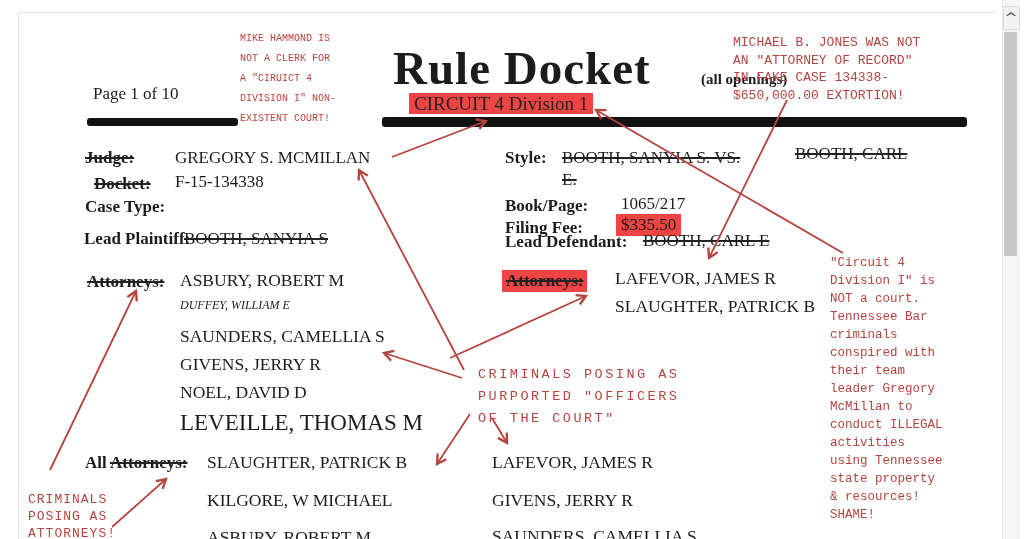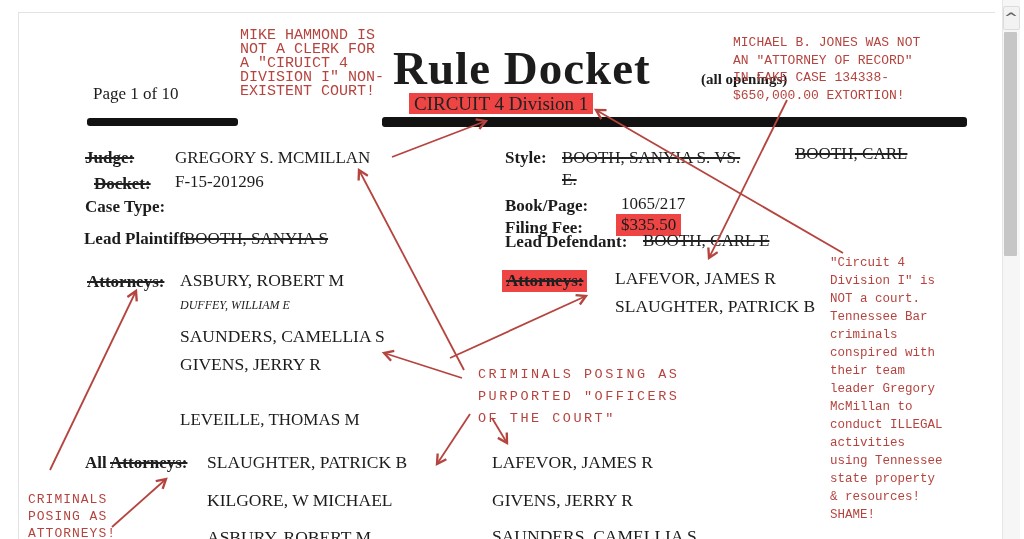--- a/index.html
+++ b/index.html
@@ -24,21 +24,21 @@
 </head>
 <body>
 
 <div id="screen">
 
   <div class="abs frameline" style="left:18px;top:12px;width:1px;height:527px;"></div>
   <div class="abs frameline" style="left:18px;top:12px;width:977px;height:1px;"></div>
 
   <div class="abs serif fs17" style="left:93px;top:83px;">Page 1 of 10</div>
 
-  <div class="abs anno" style="left:240px;top:29px;width:180px;font-size:15px;line-height:14px;">MIKE HAMMOND IS
+  <div class="abs anno" style="left:240px;top:29px;width:180px;font-size:10px;line-height:20px;">MIKE HAMMOND IS
 NOT A CLERK FOR
 A "CIRUICT 4
 DIVISION I" NON-
 EXISTENT COURT!</div>
 
   <div class="abs serif bold" style="left:393px;top:43px;font-size:47px;letter-spacing:1px;line-height:50px;">Rule Docket</div>
   <div class="abs serif bold" style="left:701px;top:71px;font-size:15px;">(all openings)</div>
   <div class="abs serif hl" style="left:409px;top:93px;font-size:19px;line-height:21px;padding:0 5px;color:#222;">CIRCUIT 4 Division 1</div>
 
   <div class="abs anno" style="left:733px;top:34px;width:200px;font-size:13px;line-height:17.5px;">MICHAEL B. JONES WAS NOT
@@ -46,21 +46,21 @@
 IN FAKE CASE 134338-
 $650,000.00 EXTORTION!</div>
 
   <div class="abs bar" style="left:87px;top:118px;width:151px;height:8px;"></div>
   <div class="abs bar" style="left:382px;top:117px;width:585px;height:10px;"></div>
 
   <div class="abs serif fs17 bold strike" style="left:85px;top:147px;">Judge:</div>
   <div class="abs serif fs17" style="left:175px;top:147px;">GREGORY S. MCMILLAN</div>
 
   <div class="abs serif fs17 bold strike" style="left:94px;top:173px;">Docket:</div>
-  <div class="abs serif fs17" style="left:175px;top:171px;">F-15-201296</div>
+  <div class="abs serif fs17" style="left:175px;top:171px;">F-15-134338</div>
 
   <div class="abs serif fs17 bold" style="left:85px;top:196px;">Case Type:</div>
 
   <div class="abs serif fs17 bold" style="left:84px;top:228px;">Lead Plaintiff:</div>
   <div class="abs serif fs17 strike" style="left:184px;top:228px;">BOOTH, SANYIA S</div>
 
   <div class="abs serif fs17 bold" style="left:505px;top:147px;">Style:</div>
   <div class="abs serif fs17 strike" style="left:562px;top:147px;">BOOTH, SANYIA S. VS.</div>
   <div class="abs serif fs17 strike" style="left:562px;top:169px;">E.</div>
   <div class="abs serif fs17 strike" style="left:795px;top:143px;">BOOTH, CARL</div>
@@ -72,21 +72,22 @@
   <div class="abs serif fs17 hl" style="left:616px;top:214px;padding:0 5px;text-align:right;">$335.50</div>
 
   <div class="abs serif fs17 bold" style="left:505px;top:231px;">Lead Defendant:</div>
   <div class="abs serif fs17 strike" style="left:643px;top:230px;">BOOTH, CARL E</div>
 
   <div class="abs serif fs17 bold strike" style="left:87px;top:271px;">Attorneys:</div>
   <div class="abs serif" style="left:180px;top:270px;font-size:17.5px;">ASBURY, ROBERT M</div>
   <div class="abs serif" style="left:180px;top:298px;font-size:12px;font-style:italic;">DUFFEY, WILLIAM E</div>
   <div class="abs serif" style="left:180px;top:326px;font-size:17.5px;">SAUNDERS, CAMELLIA S</div>
   <div class="abs serif" style="left:180px;top:354px;font-size:17.5px;">GIVENS, JERRY R</div>
-  <div class="abs serif" style="left:180px;top:410px;font-size:17px;">LEVEILLE, THOMAS M</div>
+  <div class="abs serif" style="left:180px;top:382px;font-size:17.5px;">NOEL, DAVID D</div>
+  <div class="abs serif" style="left:180px;top:410px;font-size:23px;">LEVEILLE, THOMAS M</div>
 
   <div class="abs serif fs17 bold strike hl" style="left:502px;top:270px;padding:0 4px;">Attorneys:</div>
   <div class="abs serif" style="left:615px;top:268px;font-size:17.5px;">LAFEVOR, JAMES R</div>
   <div class="abs serif" style="left:615px;top:296px;font-size:17.5px;">SLAUGHTER, PATRICK B</div>
 
   <div class="abs serif fs17" style="left:85px;top:452px;"><span class="bold">All </span><span class="bold strike">Attorneys:</span></div>
   <div class="abs serif" style="left:207px;top:452px;font-size:17.5px;">SLAUGHTER, PATRICK B</div>
   <div class="abs serif" style="left:207px;top:490px;font-size:17.5px;">KILGORE, W MICHAEL</div>
   <div class="abs serif" style="left:207px;top:527px;font-size:17.5px;">ASBURY, ROBERT M</div>
   <div class="abs serif" style="left:492px;top:452px;font-size:17.5px;">LAFEVOR, JAMES R</div>

